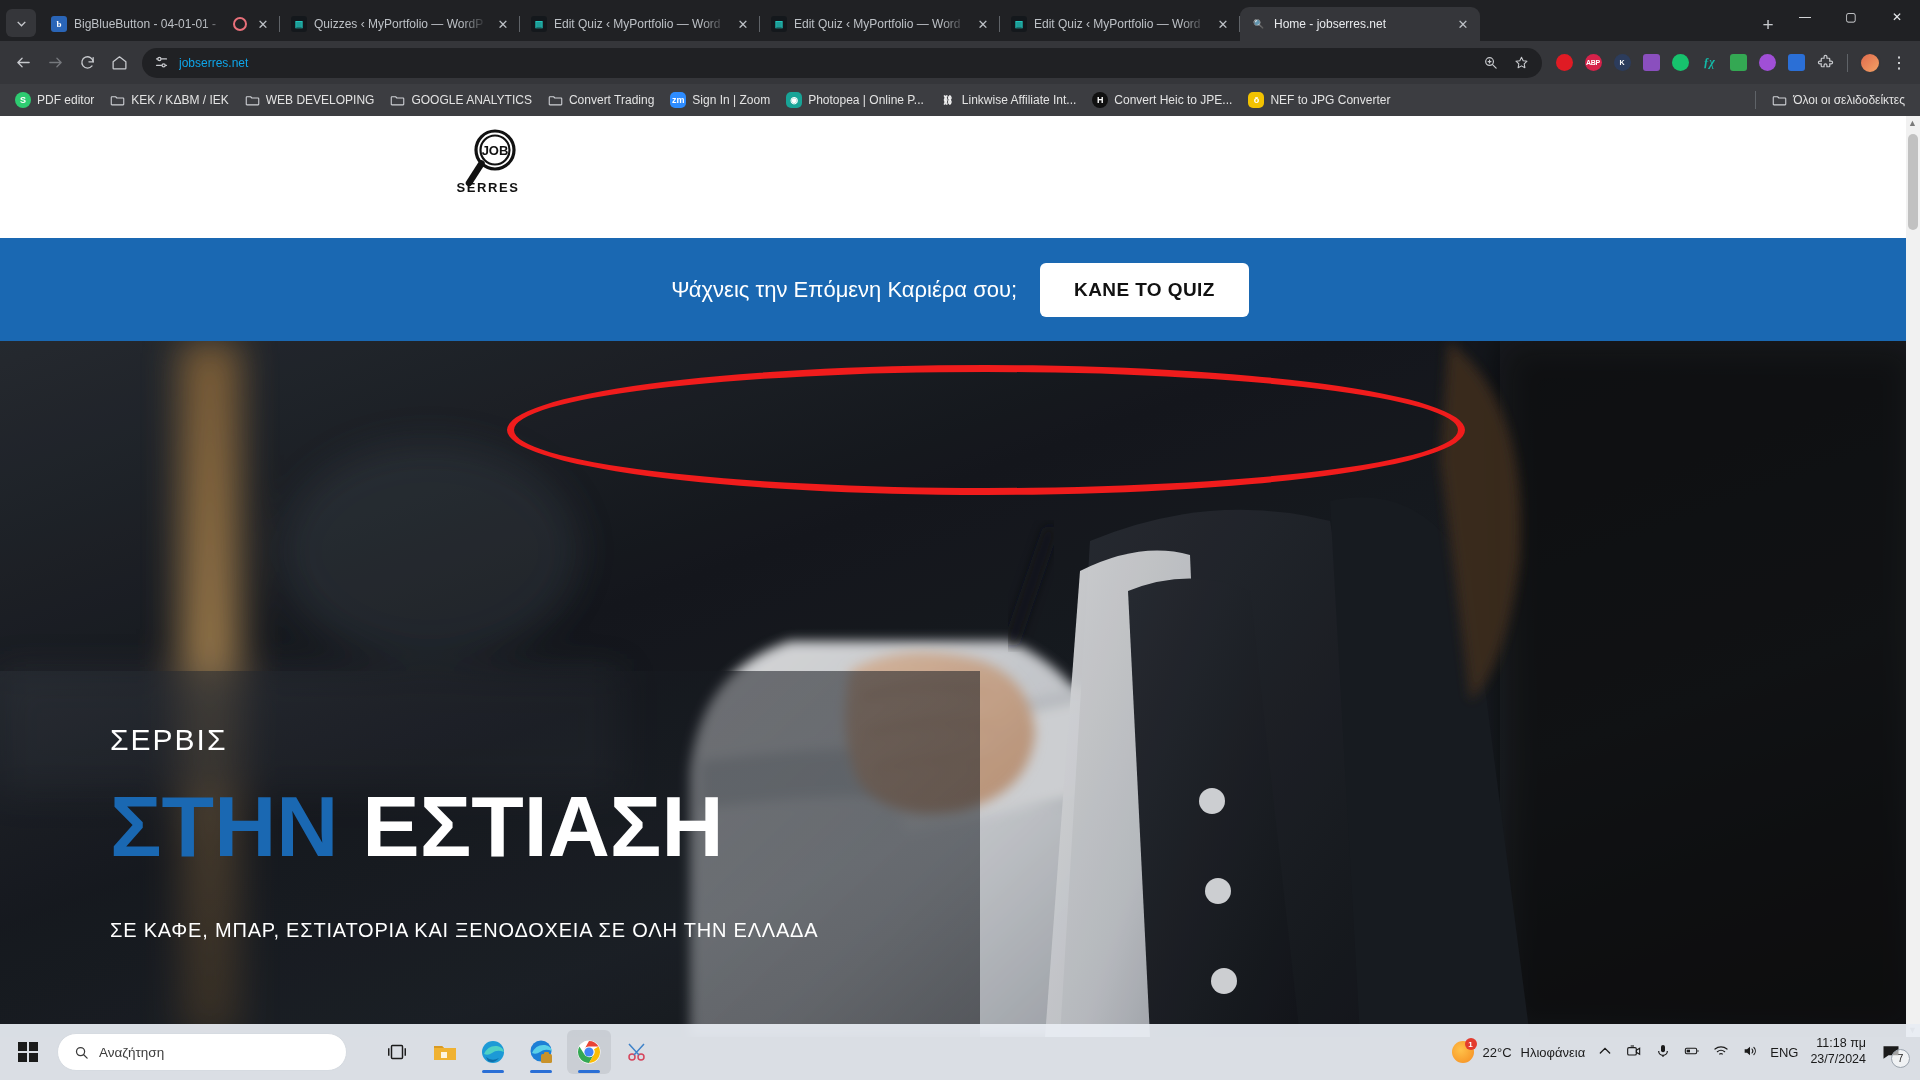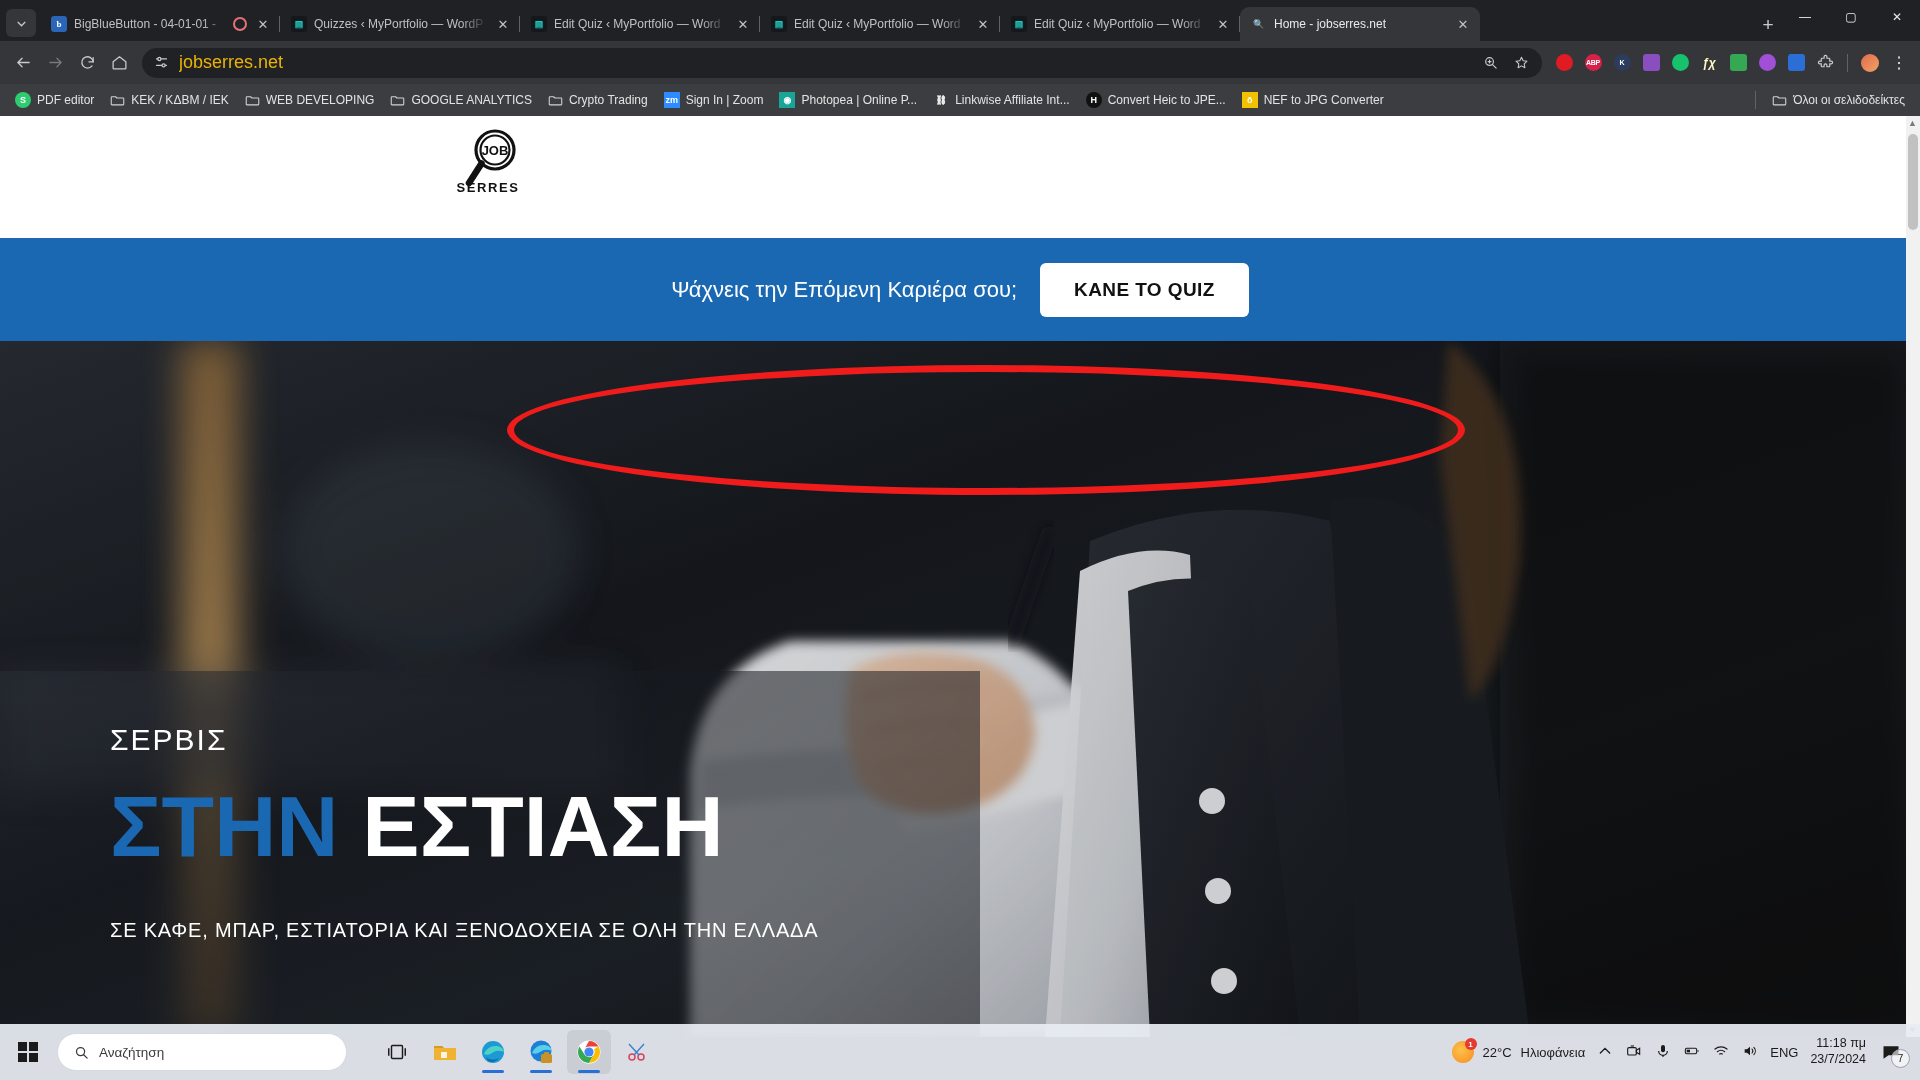--- a/index.html
+++ b/index.html
@@ -76,21 +76,21 @@
     align-items: center; justify-content: center; color: #c8cace; flex: 0 0 auto;
   }
   .navbtn svg { width: 17px; height: 17px; }
   .navbtn.dim { color: #76797d; }
   .omnibox {
     flex: 1 1 auto; height: 30px; background: #202124; border-radius: 16px;
     display: flex; align-items: center; padding: 0 10px 0 11px; margin: 0 6px;
     gap: 9px; min-width: 0;
   }
   .omnibox .siteicon { width: 17px; height: 17px; color: #c8cace; flex: 0 0 17px; }
-  .omnibox .url { color: #eab308; font-size: 18px; flex: 1 1 auto;
+  .omnibox .url { color: #0ea5e9; font-size: 12px; flex: 1 1 auto;
                   white-space: nowrap; overflow: hidden; }
   .omnibox .oicon { width: 22px; height: 22px; color: #c8cace; flex: 0 0 22px;
                     display: flex; align-items: center; justify-content: center; }
   .omnibox .oicon svg { width: 15px; height: 15px; }
   .extbar { display: flex; align-items: center; gap: 1px; flex: 0 0 auto; }
   .ext {
     width: 28px; height: 28px; border-radius: 50%; display: flex;
     align-items: center; justify-content: center; font-size: 8px; font-weight: bold;
   }
   .ext .dot {
@@ -114,21 +114,21 @@
 
   
   .bookmarks {
     height: 32px; background: #3c3d41; display: flex; align-items: center;
     padding: 0 8px; gap: 2px; font-size: 12px; color: #e3e3e3; overflow: hidden;
   }
   .bm { display: flex; align-items: center; gap: 6px; padding: 4px 7px;
         border-radius: 5px; white-space: nowrap; flex: 0 0 auto; }
   .bm .bmicon { width: 16px; height: 16px; flex: 0 0 16px; display: flex;
                 align-items: center; justify-content: center; font-size: 9px;
-                font-weight: bold; border-radius: 0; }
+                font-weight: bold; border-radius: 5px; }
   .folder { width: 15px; height: 12px; position: relative; }
   .folder svg { width: 15px; height: 13px; }
   .bm-right { margin-left: auto; display: flex; align-items: center; flex: 0 0 auto; }
 
   
   .page { position: relative; width: 1920px; height: 921px; background: #fff;
           overflow: hidden; }
   .sitehead { height: 122px; background: #fff; position: relative; }
   .logo-wrap { position: absolute; left: 423px; top: 12px; width: 130px;
                display: flex; flex-direction: column; align-items: center; }
@@ -337,21 +337,21 @@
         <div class="ext">
           <span class="dot" style="background:#2c3c5c">K</span>
         </div>
         <div class="ext">
           <span class="sq" style="background:#8a4fbe"></span>
         </div>
         <div class="ext">
           <span class="dot" style="background:#17c26d"></span>
         </div>
         <div class="ext">
-          <span style="color:#fef9c3;font-size:12px;font-family:Liberation Sans, sans-serif;font-style:italic">ƒχ</span>
+          <span style="color:#14b8a6;font-size:12px;font-family:Liberation Serif, serif;font-style:italic">ƒχ</span>
         </div>
         <div class="ext">
           <span class="sq" style="background:#34a853"></span>
         </div>
         <div class="ext">
           <span class="dot" style="background:#a04fd6"></span>
         </div>
         <div class="ext">
           <span class="sq" style="background:#2b6fd6"></span>
         </div>
@@ -388,21 +388,21 @@
       <div class="bm">
         <span class="folder"><svg viewBox="0 0 24 20" fill="none" stroke="#cfd2d6" stroke-width="1.7" stroke-linejoin="round">
             <path d="M2 5a1 1 0 011-1h6l2 2h10a1 1 0 011 1v9a1 1 0 01-1 1H3a1 1 0 01-1-1z"></path>
           </svg></span>
         <span>GOOGLE ANALYTICS</span>
       </div>
       <div class="bm">
         <span class="folder"><svg viewBox="0 0 24 20" fill="none" stroke="#cfd2d6" stroke-width="1.7" stroke-linejoin="round">
             <path d="M2 5a1 1 0 011-1h6l2 2h10a1 1 0 011 1v9a1 1 0 01-1 1H3a1 1 0 01-1-1z"></path>
           </svg></span>
-        <span>Crypto Trading</span>
+        <span>Convert Trading</span>
       </div>
       <div class="bm">
         <span class="bmicon" style="background:#2d8cff;color:#fff">zm</span>
         <span>Sign In | Zoom</span>
       </div>
       <div class="bm">
         <span class="bmicon" style="background:#18a497;color:#fff">◉</span>
         <span>Photopea | Online P...</span>
       </div>
       <div class="bm">

